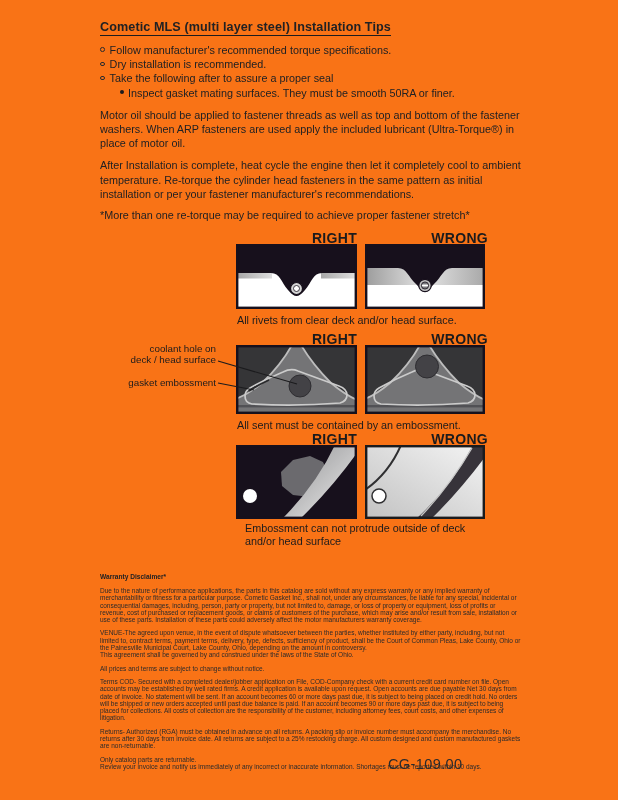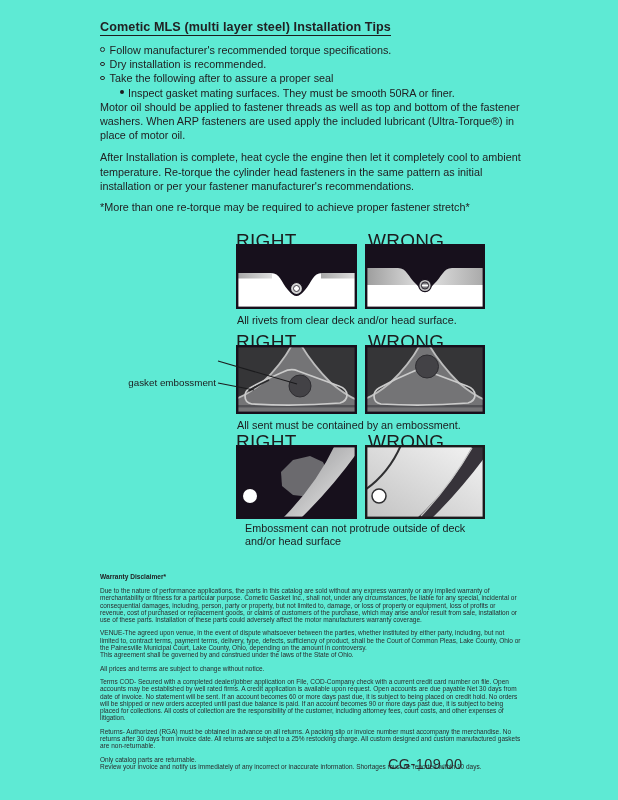--- a/index.html
+++ b/index.html
@@ -1,46 +1,46 @@
 <!DOCTYPE html>
 <html><head>
 <meta charset="utf-8">
 <style>
   * { margin:0; padding:0; box-sizing:border-box; }
   html,body { background:#ffffff; }
   .page {
-    position:relative; width:618px; height:800px; background:#5eead4;
+    position:relative; width:618px; height:800px; background:#f97316;
     font-family:"Liberation Sans","DejaVu Sans",sans-serif; color:#212123;
     overflow:hidden;
   }
   
   .text-top { position:absolute; left:100px; top:17px; width:426px; }
   .doc-title {
     display:inline-block; font-size:12.6px; font-weight:bold; letter-spacing:0.1px;
     border-bottom:1.6px solid #1c1c1e; padding-bottom:1px; margin-bottom:7px;
   }
   .b-row { display:flex; align-items:flex-start; line-height:14.2px; font-size:10.8px; }
   .b-row.sub { padding-left:20px; }
   .marker-o {
     flex:0 0 auto; width:4.6px; height:4.6px; border:1px solid #2b2b2d; border-radius:50%;
     margin:4.4px 5px 0 0;
   }
   .marker-f {
     flex:0 0 auto; width:4px; height:4px; background:#1c1c1e; border-radius:50%;
     margin:4.8px 4px 0 0;
   }
   .sec-head { font-size:11.6px; font-weight:bold; margin-top:9px; margin-bottom:5px; }
-  .para { font-size:10.8px; line-height:14.2px; margin-bottom:8px; }
+  .para { font-size:10.8px; line-height:14.2px; margin-bottom:8px;margin-top:8px; }
   .note { font-size:10.8px; line-height:14px; margin-top:-1px; }
 
   
   .diag-row { position:absolute; left:236px; width:250px; }
   .diag-label {
-    position:absolute; top:0; font-size:19px; font-weight:normal; letter-spacing:0.3px;
-    text-align:left; color:#1b1b1d;
+    position:absolute; top:0; font-size:14px; font-weight:bold; letter-spacing:0.3px;
+    text-align:right; color:#1b1b1d;
   }
   .lbl-right { left:0; width:121px; }
   .lbl-wrong { left:132px; width:120px; }
   .panel { position:absolute; top:14px; }
   .panel.pr { left:0; }
   .panel.pw { left:129px; }
   .diag-caption { position:absolute; left:1px; font-size:10.8px; line-height:12.6px; color:#1b1b1d; white-space:nowrap; }
   .callout {
     position:absolute; text-align:right; font-size:9.8px; line-height:11.4px; color:#1b1b1d;
   }
@@ -150,20 +150,24 @@
         <path d="M64,0 Q76,20 94,38 Q107,49 120,55" fill="none" stroke="#bdbdbd" stroke-width="1.8"></path>
         <rect x="0" y="60" width="120" height="2.4" fill="#515155"></rect>
         <path d="M16,59 Q9,58 9,51 Q9,46 14,43 Q30,34 47,27 Q55,23 62,26 L102,41 Q110,44 110,50 Q110,56 103,58 Q60,61.5 16,59 Z" fill="none" stroke="#cbcbcb" stroke-width="1.7"></path>
         <circle cx="62" cy="21.5" r="11.5" fill="#434246" stroke="#2e2d31" stroke-width="1"></circle>
         <rect x="1.2" y="1.2" width="117.6" height="66.6" fill="none" stroke="#17101c" stroke-width="2.4"></rect>
       </svg>
     </div>
     <div class="diag-caption" style="top:88px;">All sent must be contained by an embossment.</div>
   </div>
 
+  <div class="callout" style="left:108px; top:343px; width:108px;">
+    <div>coolant hole on</div>
+    <div>deck / head surface</div>
+  </div>
   <div class="callout" style="left:108px; top:377px; width:108px;">
     <div>gasket embossment</div>
   </div>
   <svg class="leader-svg" width="92" height="46" viewBox="0 0 92 46">
     <line x1="6" y1="9" x2="85" y2="32" stroke="#1b1b1d" stroke-width="1.1"></line>
     <line x1="6" y1="31" x2="42" y2="38" stroke="#1b1b1d" stroke-width="1.1"></line>
   </svg>
 
   <div class="diag-row" style="top:431px;">
     <div class="diag-label lbl-right">RIGHT</div>

